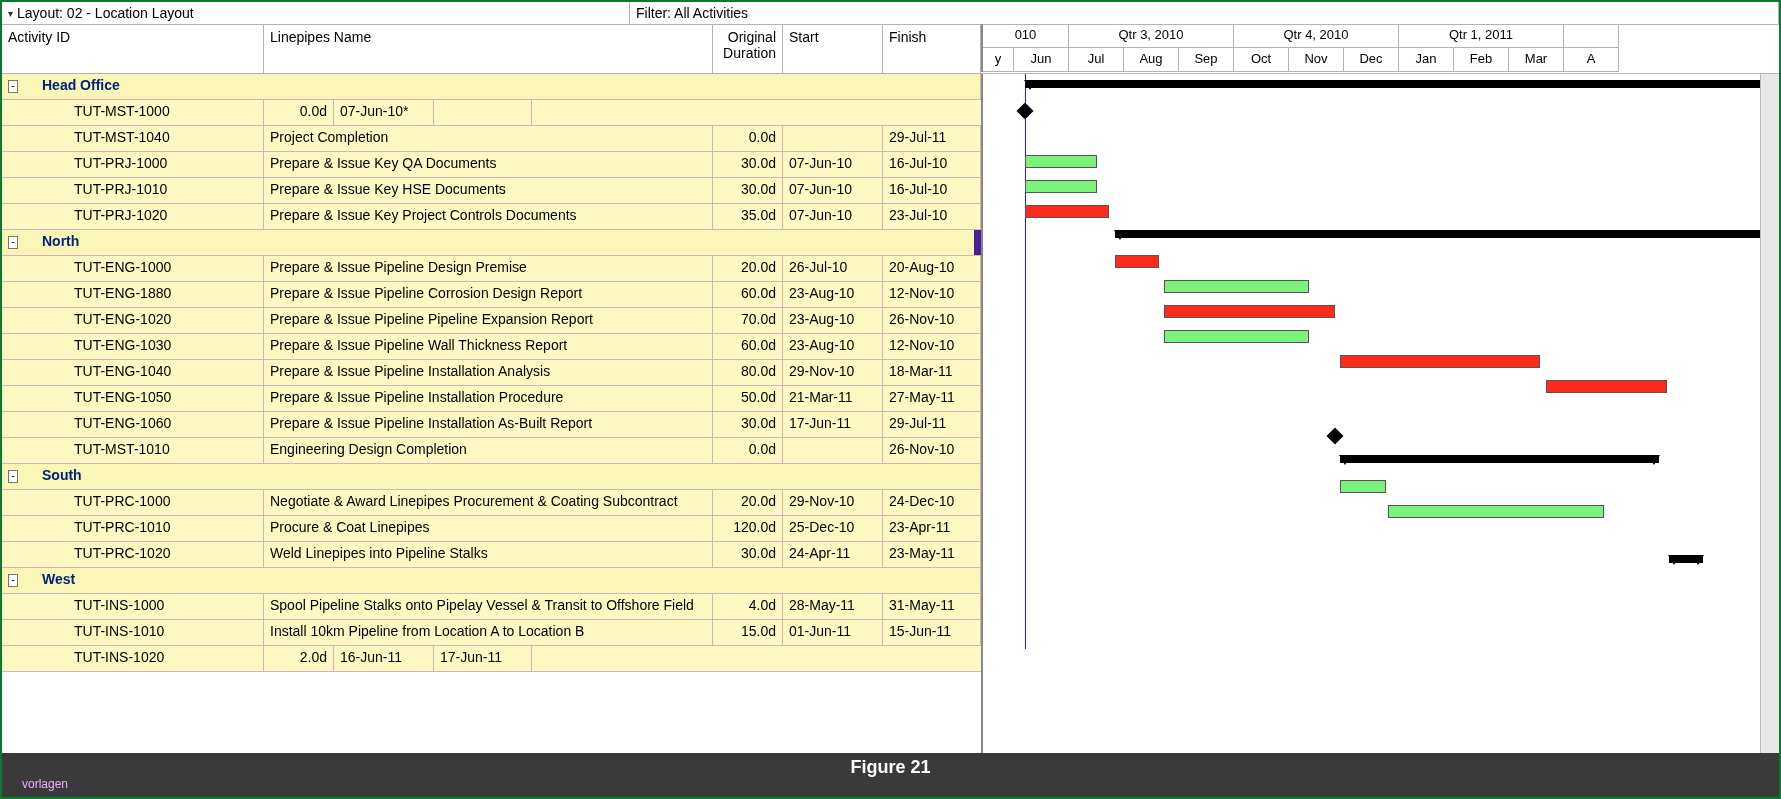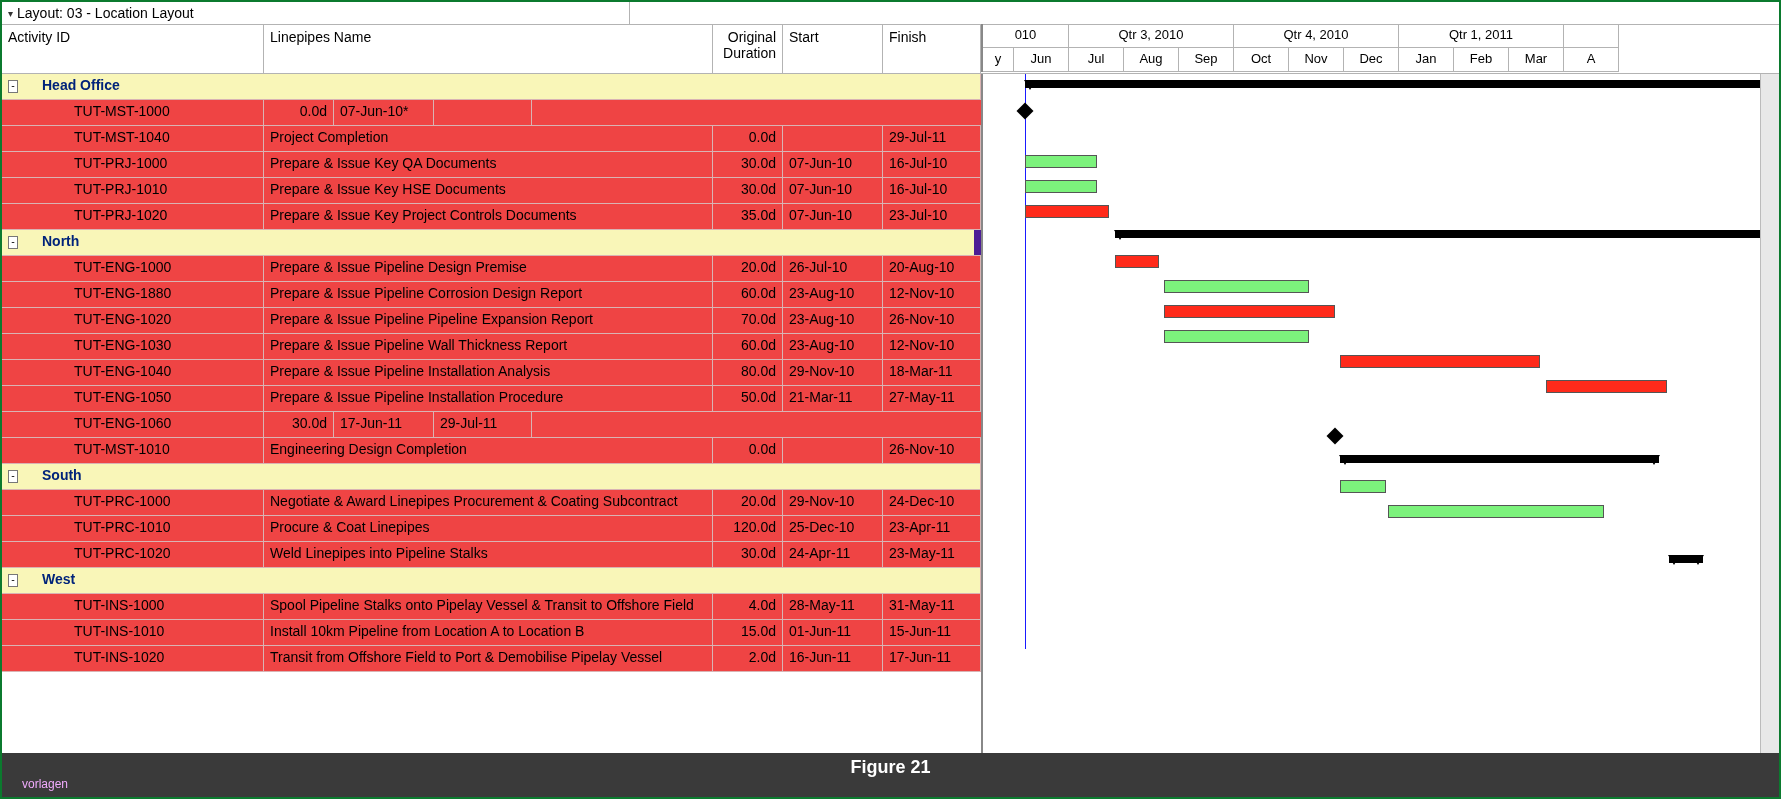--- a/index.html
+++ b/index.html
@@ -6,21 +6,21 @@
   .viewport{width:1781px;height:799px;border:2px solid #0b7a2e;box-sizing:border-box;position:relative;overflow:hidden;background:#fff}
   .topbar{display:flex;height:22px;border-bottom:1px solid #b3b3b3;background:#fff}
   .topbar>div{border-right:1px solid #b3b3b3;padding:2px 6px;font-size:14px;display:flex;align-items:center;gap:4px}
   .chev{font-size:10px;color:#333}
   .hdrRow{display:flex;height:48px;border-bottom:1px solid #b3b3b3}
   .hdrLeft{display:flex;width:979px}
   .hcell{border-right:1px solid #b3b3b3;padding:4px 6px;font-size:14px;display:flex;align-items:flex-start;box-sizing:border-box}
   .hcell.r{justify-content:flex-end;text-align:right}
   .body{position:relative;height:calc(100% - 22px - 48px - 44px)}
   .grid{position:absolute;left:0;top:0;width:979px}
-  .row{display:flex;height:25px;border-bottom:1px solid #d9b3b3;background:#ef4444}
+  .row{display:flex;height:25px;border-bottom:1px solid #d9b3b3;background:#fef9c3}
   .row.group{background:#f9f6b8}
   .row>div{border-right:1px solid #d9b3b3;box-sizing:border-box;padding:3px 6px;font-size:14px;white-space:nowrap;overflow:hidden}
   .expander{width:22px;display:flex;align-items:center;justify-content:center;border-right:none!important}
   .sq{width:11px;height:11px;border:1px solid #777;background:#fff;font-size:10px;line-height:9px;text-align:center;font-family:monospace;color:#000;cursor:pointer}
   .c-id{width:240px}
   .c-name{width:449px}
   .c-dur{width:70px;text-align:right}
   .c-start{width:100px}
   .c-finish{width:98px}
   .row.group .c-id{color:#00237a;font-weight:bold;padding-left:18px}
@@ -47,21 +47,24 @@
   .scroll-ind{position:absolute;right:0;width:18px;background:#e8e8e8;border-left:1px solid #bbb}
 </style>
 </head>
 <body>
 
 <div class="viewport">
 
   <div class="topbar">
     <div style="width:615px">
       <span class="chev">▾</span>
-      <span>Layout: 03 - Location Layout</span>
+      <span>Layout: 02 - Location Layout</span>
+    </div>
+    <div style="flex:1">
+      <span>Filter: All Activities</span>
     </div>
   </div>
 
   <div class="hdrRow">
     <div class="hdrLeft">
       <div class="hcell" style="width:262px">Activity ID</div>
       <div class="hcell" style="width:449px">Linepipes Name</div>
       <div class="hcell r" style="width:70px;white-space:pre-line">Original
 Duration</div>
       <div class="hcell" style="width:100px">Start</div>
@@ -190,20 +193,21 @@
           <div class="expander"></div>
           <div class="c-id indent">TUT-ENG-1050</div>
           <div class="c-name">Prepare &amp; Issue Pipeline Installation Procedure</div>
           <div class="c-dur">50.0d</div>
           <div class="c-start">21-Mar-11</div>
           <div class="c-finish">27-May-11</div>
         </div>
         <div class="row">
           <div class="expander"></div>
           <div class="c-id indent">TUT-ENG-1060</div>
+          <div class="c-name">Prepare &amp; Issue Pipeline Installation As-Built Report</div>
           <div class="c-dur">30.0d</div>
           <div class="c-start">17-Jun-11</div>
           <div class="c-finish">29-Jul-11</div>
         </div>
         <div class="row">
           <div class="expander"></div>
           <div class="c-id indent">TUT-MST-1010</div>
           <div class="c-name">Engineering Design Completion</div>
           <div class="c-dur">0.0d</div>
           <div class="c-start"></div>
@@ -257,21 +261,20 @@
           <div class="expander"></div>
           <div class="c-id indent">TUT-INS-1010</div>
           <div class="c-name">Install 10km Pipeline from Location A to Location B</div>
           <div class="c-dur">15.0d</div>
           <div class="c-start">01-Jun-11</div>
           <div class="c-finish">15-Jun-11</div>
         </div>
         <div class="row">
           <div class="expander"></div>
           <div class="c-id indent">TUT-INS-1020</div>
-          <div class="c-name">Transit from Offshore Field to Port &amp; Demobilise Pipelay Vessel</div>
           <div class="c-dur">2.0d</div>
           <div class="c-start">16-Jun-11</div>
           <div class="c-finish">17-Jun-11</div>
         </div>
       </div>
     <div class="gantt">
       <div class="ganttbody" id="ganttbody" style="height: 575px;">
           <div class="vline" style="left: 42px;"></div>
           <div class="summary" style="left: 42px; width: 755.333px; top: 6px;"></div>
           <div class="milestone" style="left: 36px; top: 31px;"></div>

